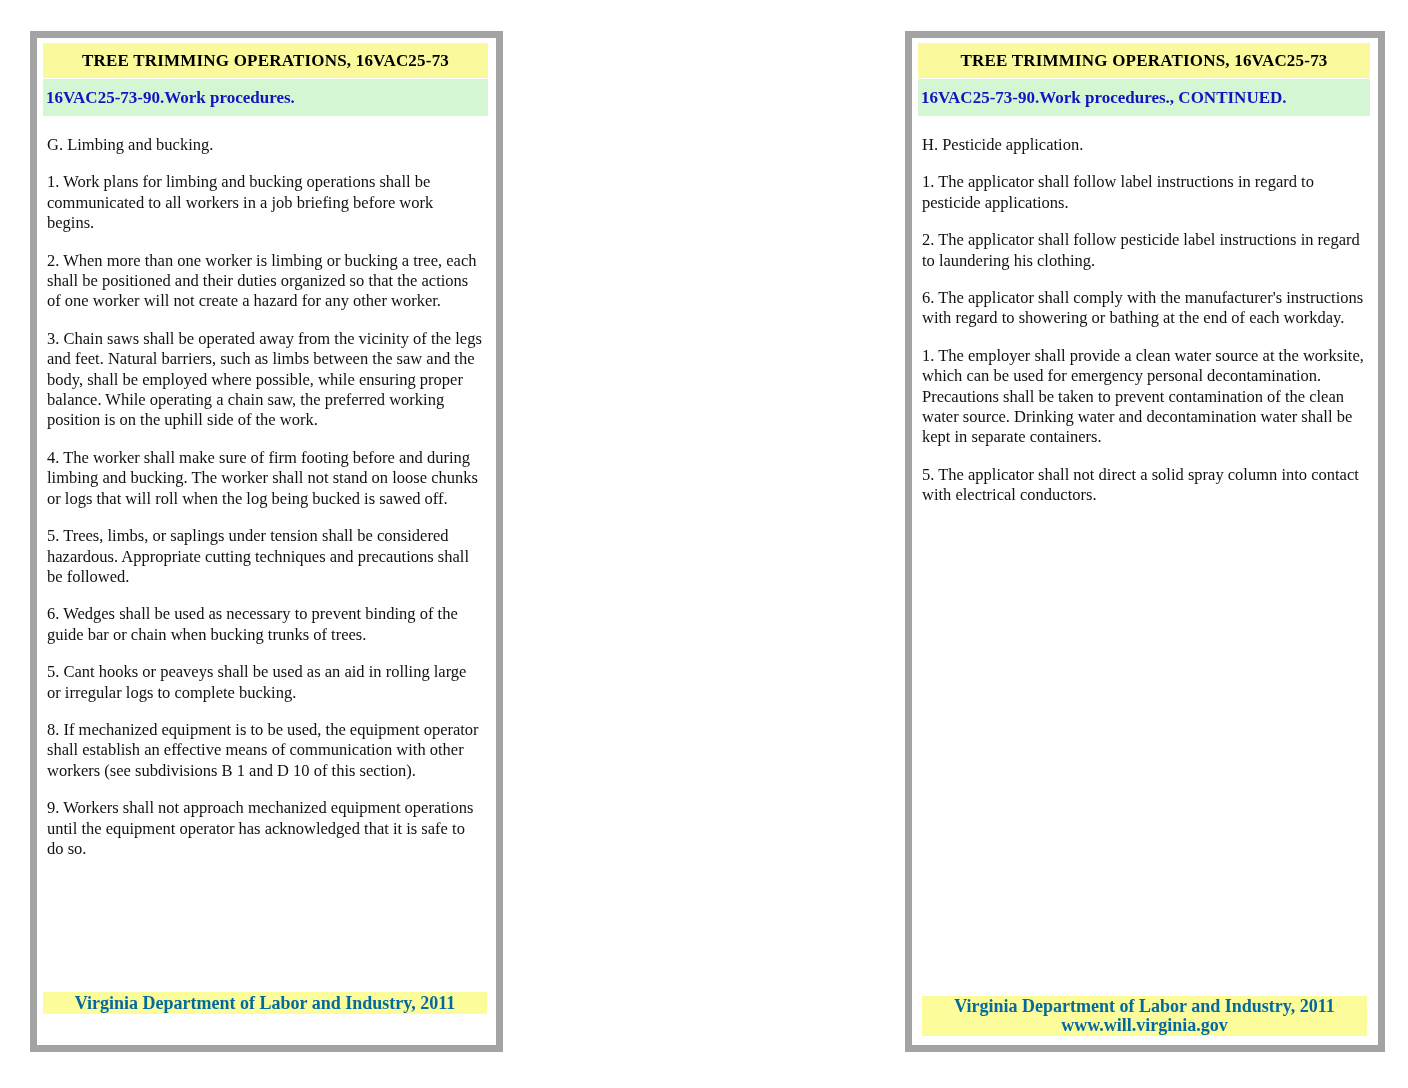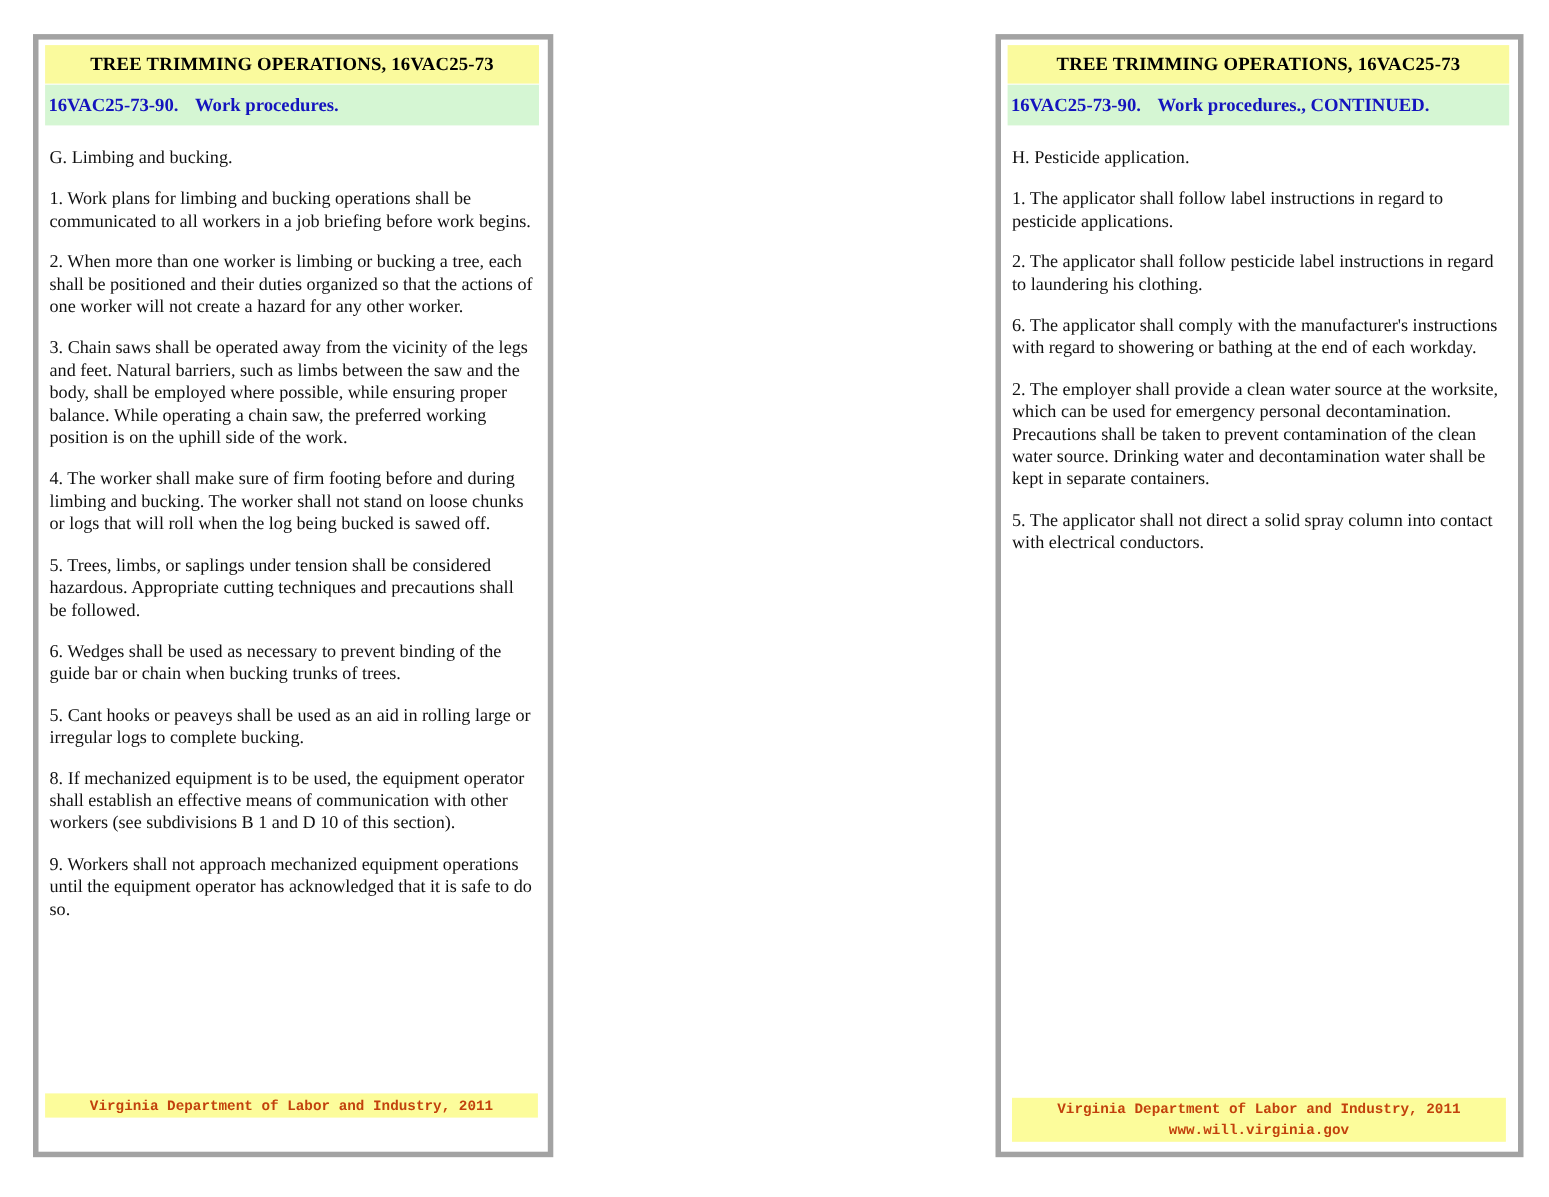--- a/index.html
+++ b/index.html
@@ -12,21 +12,21 @@
     height: 1088px;
     position: relative;
     font-family: "Liberation Serif", serif;
     color: #111111;
   }
   .panel {
     position: absolute;
     top: 31px;
     height: 1021px;
     box-sizing: border-box;
-    border: 5px solid #a3a3a3;
+    border: 7px solid #a3a3a3;
     background: #ffffff;
   }
   .panel--left  { left: 30px;  width: 473px; }
   .panel--right { left: 905px; width: 480px; }
 
   .bar-title {
     margin: 5px 8px 0 6px;
     height: 35px;
     background: var(--header-yellow, #FAFA9D);
     display: flex;
@@ -42,46 +42,45 @@
     height: 37px;
     background: var(--section-green, #D5F6D3);
     display: flex;
     align-items: center;
     padding-left: 3px;
     font-weight: bold;
     font-size: 17px;
     color: var(--section-blue, #1414BE);
     white-space: nowrap;
   }
-  .section-name { margin-left: 15px; }
+  .section-name { }
 
   .body {
     padding: 0 12px 0 10px;
     font-size: 16.5px;
     line-height: 20.4px;
   }
   .body-heading {
     font-weight: normal;
     margin: 19px 0 0 0;
   }
   .body p {
     margin: 17px 0 0 0;
   }
 
   .footer {
     position: absolute;
     background: var(--footer-yellow, #FCFC9B);
     font-weight: bold;
-    font-size: 13px;
+    font-size: 18px;
     text-align: center;
     display: flex;
     flex-direction: column;
     justify-content: center;
-    color: #c2410c;
-    font-family: Liberation Mono, monospace;
+    color: #0369a1;
   }
   .footer--one {
     left: 6px; right: 9px;
     bottom: 31px;
     height: 22px;
   }
   .footer--two {
     left: 10px; right: 11px;
     bottom: 9px;
     height: 40px;
@@ -122,20 +121,20 @@
   </div>
   <div class="bar-section">
     <span>16VAC25-73-90.</span>
     <span class="section-name">Work procedures., CONTINUED.</span>
   </div>
   <div class="body">
     <div class="body-heading">H. Pesticide application.</div>
     <p>1. The applicator shall follow label instructions in regard to pesticide applications.</p>
     <p>2. The applicator shall follow pesticide label instructions in regard to laundering his clothing.</p>
     <p>6. The applicator shall comply with the manufacturer's instructions with regard to showering or bathing at the end of each workday.</p>
-    <p>2. The employer shall provide a clean water source at the worksite, which can be used for emergency personal decontamination. Precautions shall be taken to prevent contamination of the clean water source. Drinking water and decontamination water shall be kept in separate containers.</p>
+    <p>1. The employer shall provide a clean water source at the worksite, which can be used for emergency personal decontamination. Precautions shall be taken to prevent contamination of the clean water source. Drinking water and decontamination water shall be kept in separate containers.</p>
     <p>5. The applicator shall not direct a solid spray column into contact with electrical conductors.</p>
   </div>
   <div class="footer footer--two">
     <span>Virginia Department of Labor and Industry, 2011</span>
     <span>www.will.virginia.gov</span>
   </div>
 </div>
 
 </body></html>

